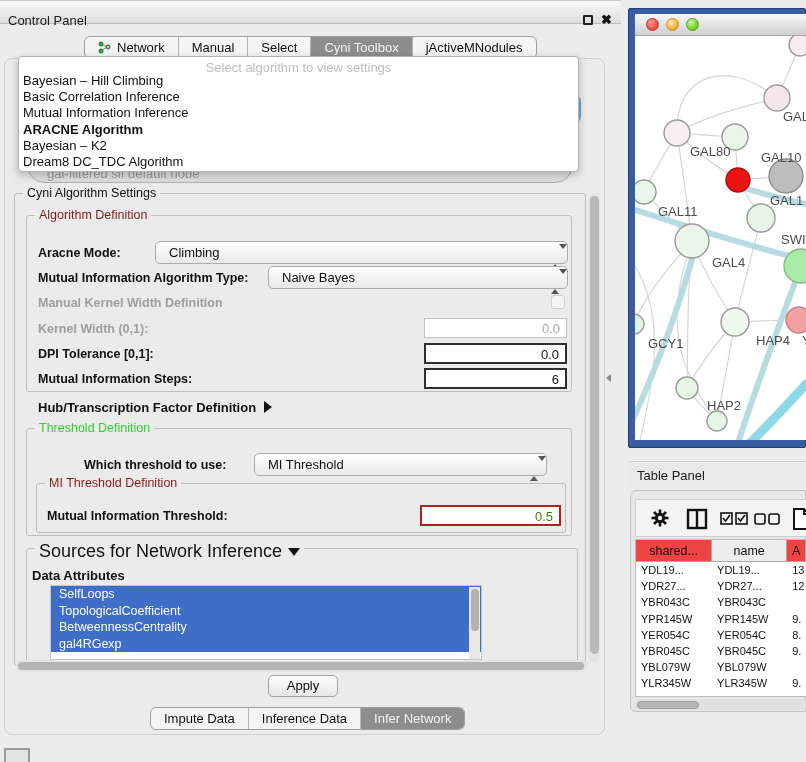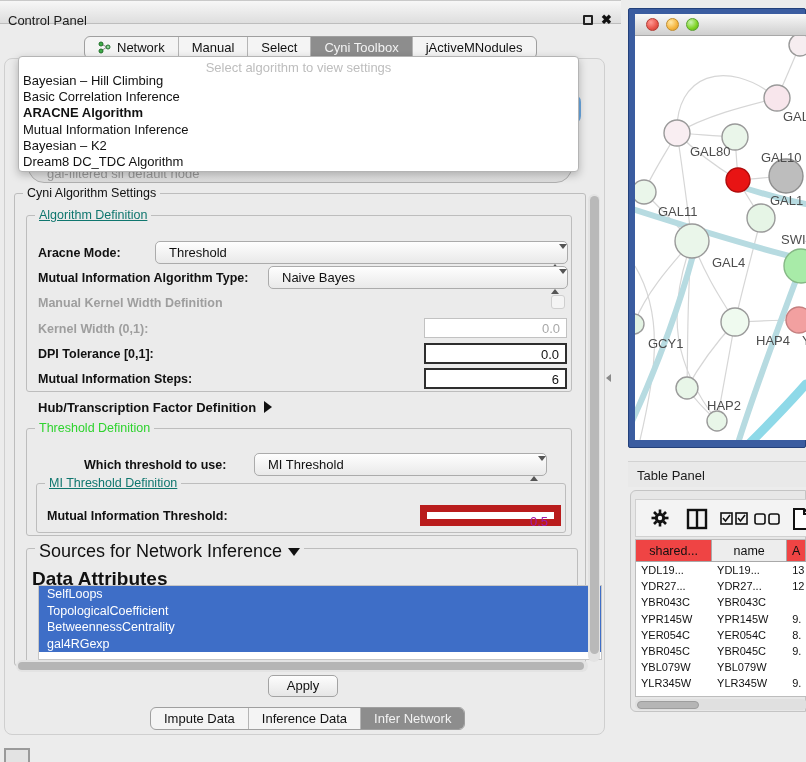--- a/index.html
+++ b/index.html
@@ -68,57 +68,57 @@
   .dd-placeholder { text-align:center; color:#bdbdbd; font-size:13px; padding-top:3px; height:16px; }
   .dd-item { font-size:13px; color:#111; padding:0 0 0 4px; height:16.2px; line-height:16.2px; }
   .dd-item.active { font-weight:bold; }
 
   
   .groupbox { position:absolute; border:1px solid #bdbdbd; border-radius:3px; }
   .legend {
     position:absolute; top:-8px; left:8px; background:#ebebeb;
     padding:0 4px; font-size:12.5px; white-space:nowrap;
   }
-  .legend.blue { color:#0f766e;text-decoration:underline; }
+  .legend.blue { color:#7f1d1d; }
   .legend.green { color:#2ed32e; }
 
   .lbl { position:absolute; font-size:12.5px; font-weight:bold; color:#111; white-space:nowrap; }
   .lbl.disabled { color:#9e9e9e; }
 
   .combo {
     position:absolute; height:23px; border:1px solid #ababab; border-radius:5px;
     background:linear-gradient(#fefefe,#e9e9e9);
     font-size:13px; color:#111; line-height:21px; padding-left:13px;
   }
   .stepper { position:absolute; right:8px; top:4px; width:8px; }
   .tri-up { width:0; height:0; border-left:4px solid transparent; border-right:4px solid transparent; border-bottom:5px solid #555; margin-bottom:3px; }
   .tri-dn { width:0; height:0; border-left:4px solid transparent; border-right:4px solid transparent; border-top:5px solid #555; }
 
   .numfield {
     position:absolute; background:#fff; font-size:13px;
     text-align:right; padding:2px 6px 0 0; height:21px;
   }
   .numfield.strong { border:2px solid #2e2e2e; color:#111; }
   .numfield.weak { border:1px solid #c2c2c2; color:#a8a8a8; height:20px; }
-  .numfield.mid { border:7px solid #b91c1c; color:#a21caf;text-align:right; }
+  .numfield.mid { border:2px solid #b91c1c; color:#4d7c0f;text-align:right; }
 
   .checkbox-dis {
     position:absolute; width:14px; height:14px; border:1px solid #cfcfcf;
     border-radius:3px; background:#f4f4f4;
   }
 
   .disclose-right { display:inline-block; width:0; height:0;
     border-top:6px solid transparent; border-bottom:6px solid transparent;
     border-left:8px solid #111; margin-left:8px; vertical-align:-1px; }
   .disclose-down { display:inline-block; width:0; height:0;
     border-left:6px solid transparent; border-right:6px solid transparent;
     border-top:8px solid #111; margin-left:6px; vertical-align:1px; }
 
   .attr-list {
-    position:absolute; left:38px; top:585px; width:564px; height:75px;
+    position:absolute; left:50px; top:585px; width:432px; height:75px;
     background:#fff; border:1px solid #c6c6c6; overflow:hidden;
   }
   .attr-item { height:16.5px; line-height:16.5px; font-size:12.5px; padding-left:8px; color:#111; }
   .attr-item.selected { background:#3e6ec7; color:#fff; }
   .attr-scroll { position:absolute; right:1px; top:1px; width:11px; height:72px; background:#e8e8e8; }
   .attr-thumb { position:absolute; left:1.5px; top:2px; width:8px; height:42px; background:#b3b3b3; border-radius:4px; }
 
   .scroll-v { position:absolute; left:588px; top:194px; width:12px; height:468px; background:#e3e3e3; border-radius:6px; }
   .scroll-v-thumb { position:absolute; left:1.5px; top:2px; width:9px; height:458px; background:#b9b9b9; border-radius:5px; }
   .scroll-h-settings { position:absolute; left:16px; top:660px; width:572px; height:12px; background:#e3e3e3; border-radius:6px; }
@@ -214,38 +214,38 @@
 </div>
 
 <div class="abs combo-behind-focus"></div>
 <div class="abs combo-behind-2">gal-filtered sif default node</div>
 
 <div class="abs dd-panel">
   <div class="dd-placeholder">Select algorithm to view settings</div>
   <div>
       <div class="dd-item">Bayesian – Hill Climbing</div>
       <div class="dd-item">Basic Correlation Inference</div>
+      <div class="dd-item">Mutual Information Inference</div>
       <div class="dd-item active">ARACNE Algorithm</div>
-      <div class="dd-item">Mutual Information Inference</div>
       <div class="dd-item">Bayesian – K2</div>
       <div class="dd-item">Dream8 DC_TDC Algorithm</div>
     </div>
 </div>
 
 <div class="groupbox" style="left:14px; top:193px; width:572px; height:473px;">
   <span class="legend" style="color:#111;">Cyni Algorithm Settings</span>
 </div>
 
 <div class="groupbox" style="left:26px; top:215px; width:546px; height:177px;">
   <span class="legend blue">Algorithm Definition</span>
 </div>
 
 <div class="lbl" style="left:38px; top:246px;">Aracne Mode:</div>
 <div class="combo" style="left:155px; top:241px; width:413px;">
-  <span>Threshold</span>
+  <span>Climbing</span>
   <span class="stepper"><span class="tri-up"></span><span class="tri-dn"></span></span>
 </div>
 
 <div class="lbl" style="left:38px; top:271px;">Mutual Information Algorithm Type:</div>
 <div class="combo" style="left:268px; top:266px; width:300px;">
   <span>Naive Bayes</span>
   <span class="stepper"><span class="tri-up"></span><span class="tri-dn"></span></span>
 </div>
 
 <div class="lbl disabled" style="left:38px; top:296px;">Manual Kernel Width Definition</div>
@@ -278,21 +278,21 @@
   <span class="legend blue">MI Threshold Definition</span>
 </div>
 <div class="lbl" style="left:47px; top:509px;">Mutual Information Threshold:</div>
 <div class="numfield mid" style="left:420px; top:505px; width:141px;">0.5</div>
 
 <div class="groupbox" style="left:26px; top:548px; width:552px; height:115px;">
   <span class="legend" style="color:#111; font-size:18px;">
     <span>Sources for Network Inference</span><span class="disclose-down"></span>
   </span>
 </div>
-<div class="lbl" style="left:32px; top:568px; font-size:19px;">Data Attributes</div>
+<div class="lbl" style="left:32px; top:568px; font-size:13px;">Data Attributes</div>
 
 <div class="attr-list">
   <div>
       <div class="attr-item selected">SelfLoops</div>
       <div class="attr-item selected">TopologicalCoefficient</div>
       <div class="attr-item selected">BetweennessCentrality</div>
       <div class="attr-item selected">gal4RGexp</div>
     </div>
   <div class="attr-scroll">
       <div class="attr-thumb"></div>

